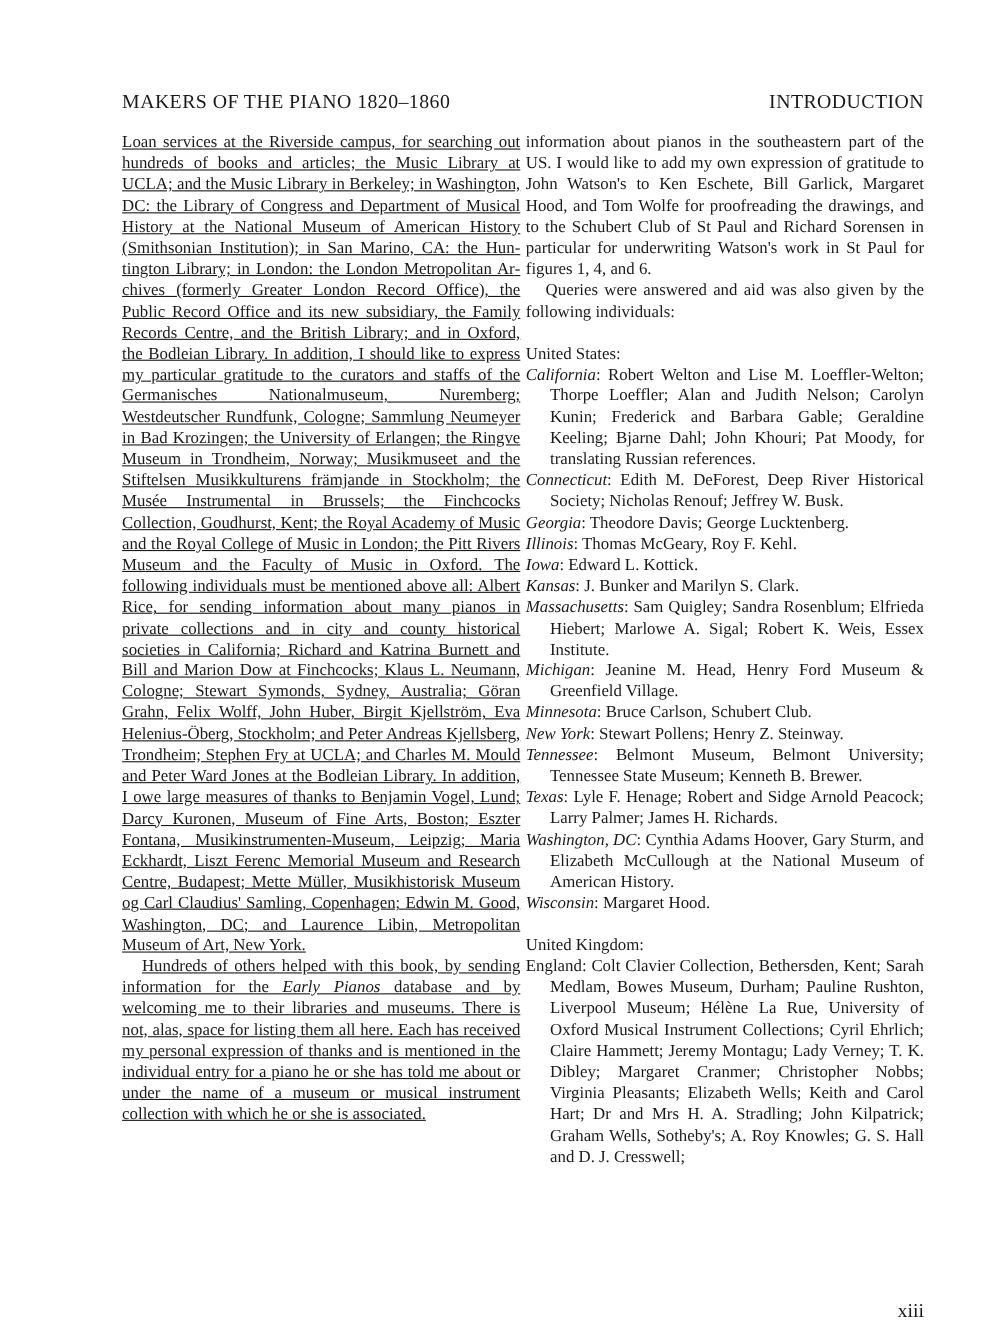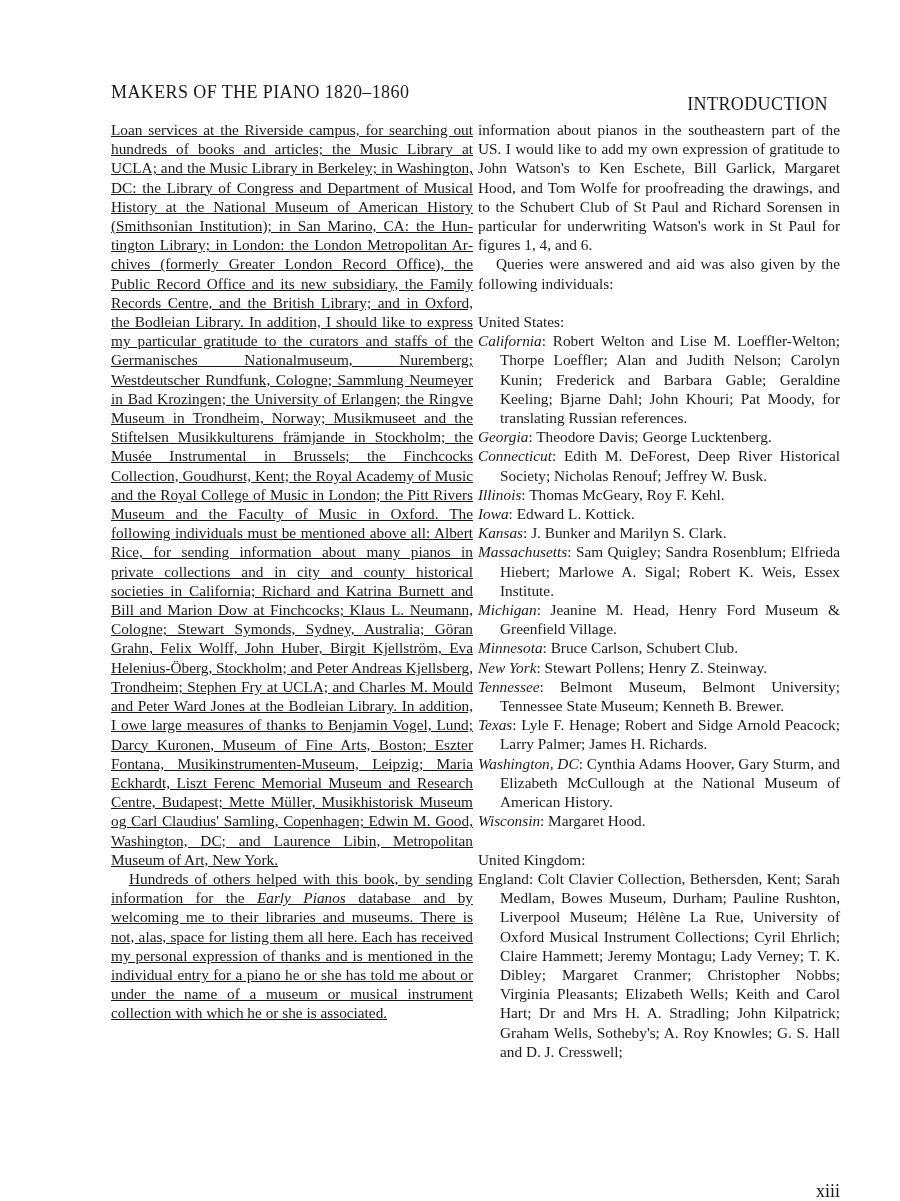--- a/index.html
+++ b/index.html
@@ -6,21 +6,21 @@
   body {
     width: 900px; height: 1201px; position: relative; overflow: hidden;
     font-family: "Liberation Serif", "DejaVu Serif", serif;
     color: #1a1a1a;
   }
   .running-head {
     position: absolute; top: 82px; left: 111px; width: 729px; height: 20px;
     font-size: 18px; letter-spacing: 0.4px; font-weight: normal;
   }
   .running-head .left { position: absolute; left: 0; top: 0; }
-  .running-head .right { position: absolute; right: 12px; top: 0; margin-top: 12px; }
+  .running-head .right { position: absolute; right: 0; top: 0; }
   .col {
     position: absolute; top: 120px; width: 362px;
     font-size: 15.3px; line-height: 19.2px;
   }
   .col.left { left: 111px; text-decoration: underline; }
   .col.right { left: 478px; }
   .col p { margin: 0; text-align: justify; hyphens: manual; }
   .col p.indent { text-indent: 18px; }
   .gap { height: 19.2px; }
   .region-head { margin: 0; }
@@ -45,22 +45,22 @@
   <p class="indent"><span>Hundreds of others helped with this book, by sending information for the </span><em>Early Pianos</em><span> database and by welcoming me to their libraries and museums. There is not, alas, space for listing them all here. Each has received my personal expression of thanks and is mentioned in the individual entry for a piano he or she has told me about or under the name of a museum or musical instrument collection with which he or she is associated.</span></p>
 </div>
 
 <div class="col right">
   <p>information about pianos in the southeastern part of the US. I would like to add my own expression of gratitude to John Watson's to Ken Eschete, Bill Garlick, Margaret Hood, and Tom Wolfe for proofreading the drawings, and to the Schubert Club of St Paul and Richard Sorensen in particular for underwriting Watson's work in St Paul for figures 1, 4, and 6.</p>
   <p class="indent">Queries were answered and aid was also given by the following individuals:</p>
   <div class="gap"></div>
   <p class="region-head">United States:</p>
   <div>
     <p class="entry"><span class="state">California</span><span>: Robert Welton and Lise M. Loeffler-Welton; Thorpe Loeffler; Alan and Judith Nelson; Carolyn Kunin; Frederick and Barbara Gable; Geraldine Keeling; Bjarne Dahl; John Khouri; Pat Moody, for translating Russian references.</span></p>
+    <p class="entry"><span class="state">Connecticut</span><span>: Edith M. DeForest, Deep River Historical Society; Nicholas Renouf; Jeffrey W. Busk.</span></p>
     <p class="entry"><span class="state">Georgia</span><span>: Theodore Davis; George Lucktenberg.</span></p>
-    <p class="entry"><span class="state">Connecticut</span><span>: Edith M. DeForest, Deep River Historical Society; Nicholas Renouf; Jeffrey W. Busk.</span></p>
     <p class="entry"><span class="state">Illinois</span><span>: Thomas McGeary, Roy F. Kehl.</span></p>
     <p class="entry"><span class="state">Iowa</span><span>: Edward L. Kottick.</span></p>
     <p class="entry"><span class="state">Kansas</span><span>: J. Bunker and Marilyn S. Clark.</span></p>
     <p class="entry"><span class="state">Massachusetts</span><span>: Sam Quigley; Sandra Rosenblum; Elfrieda Hiebert; Marlowe A. Sigal; Robert K. Weis, Essex Institute.</span></p>
     <p class="entry"><span class="state">Michigan</span><span>: Jeanine M. Head, Henry Ford Museum &amp; Greenfield Village.</span></p>
     <p class="entry"><span class="state">Minnesota</span><span>: Bruce Carlson, Schubert Club.</span></p>
     <p class="entry"><span class="state">New York</span><span>: Stewart Pollens; Henry Z. Steinway.</span></p>
     <p class="entry"><span class="state">Tennessee</span><span>: Belmont Museum, Belmont University; Tennessee State Museum; Kenneth B. Brewer.</span></p>
     <p class="entry"><span class="state">Texas</span><span>: Lyle F. Henage; Robert and Sidge Arnold Peacock; Larry Palmer; James H. Richards.</span></p>
     <p class="entry"><span class="state">Washington, DC</span><span>: Cynthia Adams Hoover, Gary Sturm, and Elizabeth McCullough at the National Museum of American History.</span></p>

